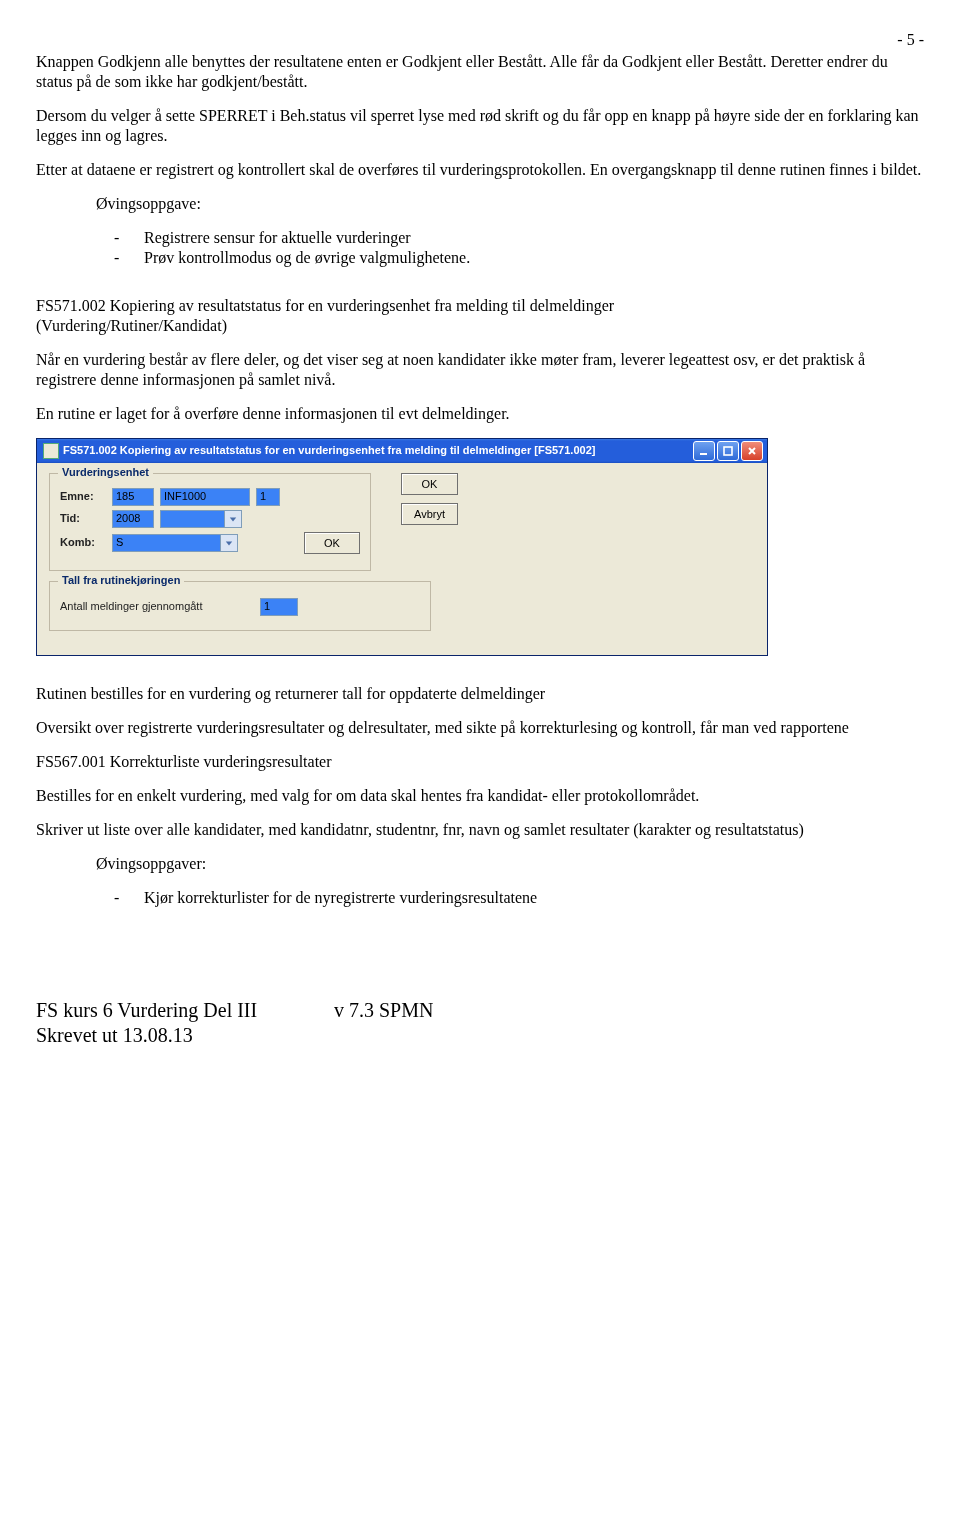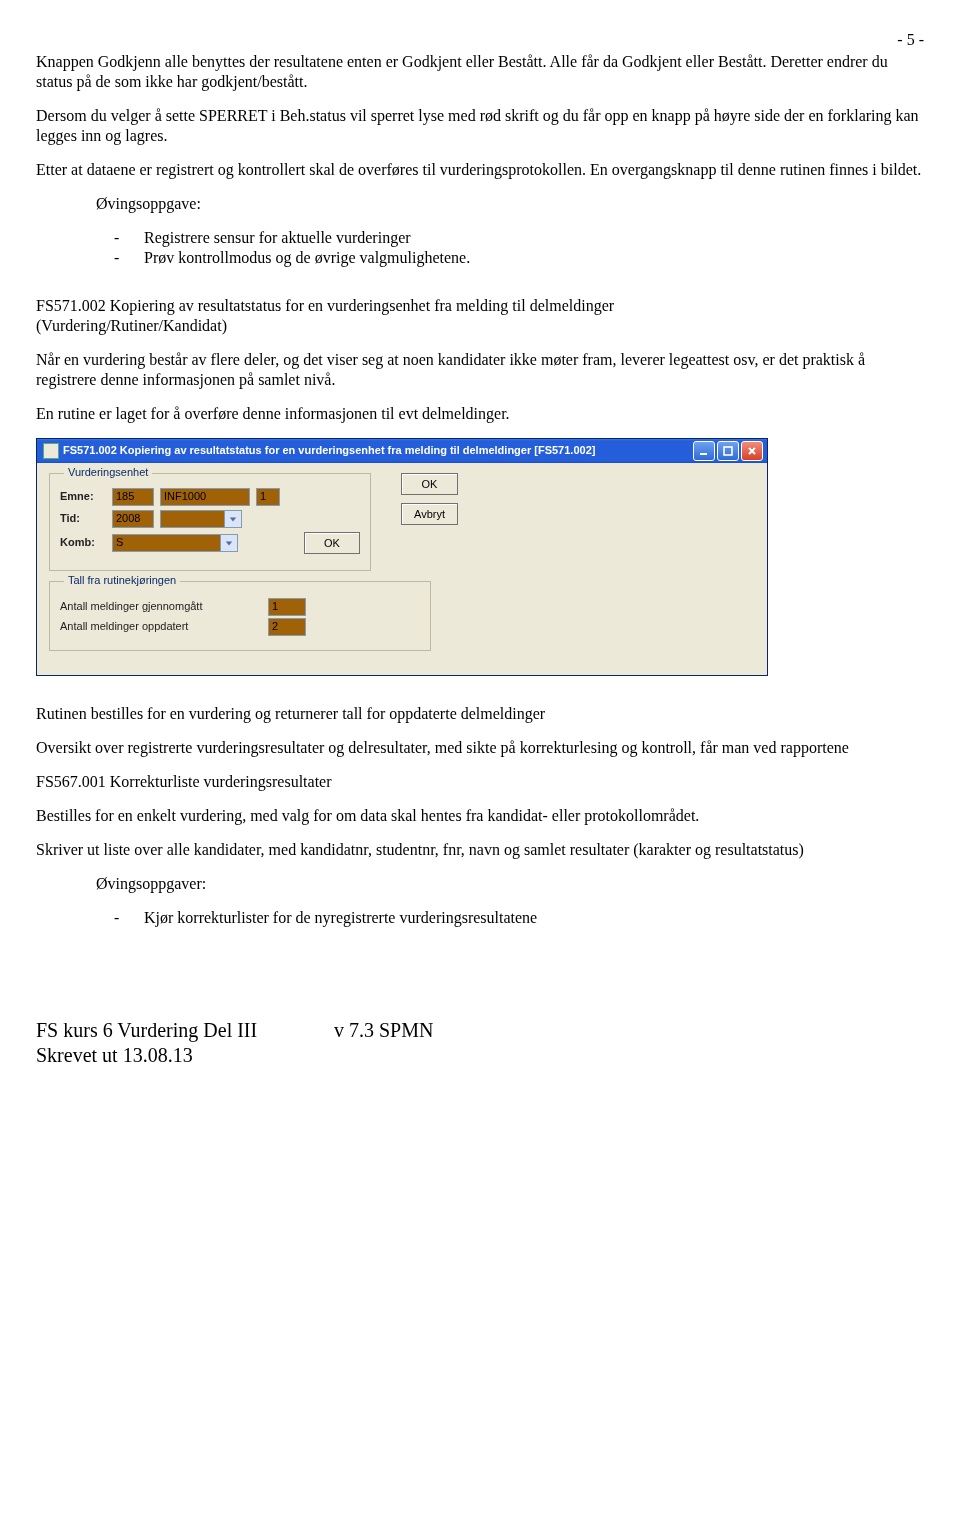--- a/index.html
+++ b/index.html
@@ -71,32 +71,32 @@
   }
   .groupbox {
     border: 1px solid #bfb8a5;
     padding: 14px 10px 12px 10px;
     margin-bottom: 10px;
     position: relative;
     background: #ece9d8;
   }
   .groupbox .legend {
     position: absolute;
-    top: -8px; left: 14px;
+    top: -8px; left: 8px;
     background: #ece9d8;
     padding: 0 4px;
-    font-weight: normal;
+    font-weight: bold;
     color: #0a2a6a;
     font-size: 11px;
   }
   .row { display: flex; align-items: center; margin-bottom: 4px; gap: 6px; }
   .lbl { width: 46px; font-weight: bold; color: #222; }
   .lbl2 { width: 200px; color: #222; }
   .inp {
-    background: #a16207;
+    background: #3b82f6;
     border: 1px solid #7f9db9;
     height: 18px;
     padding: 0 3px;
     font-family: Tahoma, Arial, sans-serif;
     font-size: 11px;
     box-sizing: border-box;
     display: inline-flex; align-items:center;
   }
   .combo {
     display: inline-flex; align-items: stretch;
@@ -119,21 +119,21 @@
     box-sizing: border-box;
     cursor: default;
   }
   .btn-col {
     display: flex; flex-direction: column; gap: 8px;
     margin-left: 30px;
   }
   .tall-pane {
     width: 360px;
   }
-  .tall-row { display: flex; align-items: center; margin: 2px 0; gap: 8px; }
+  .tall-row { display: flex; align-items: center; margin: 2px 0; }
   .val { text-align: right; width: 38px; }
   .note { color: #1a237e; margin-top: 10px; line-height: 1.3; font-size: 11px; }
   
   .footer {
     position: relative;
     margin-top: 90px;
     display: flex;
     font-size: 20px;
   }
   .footer .col1 { width: 270px; }
@@ -230,24 +230,20 @@
         <button class="btn">Avbryt</button>
       </div>
     </div>
 
     <div class="groupbox tall-pane">
       <span class="legend">Tall fra rutinekjøringen</span>
       <div class="tall-row">
         <span class="lbl2">Antall meldinger gjennomgått</span>
         <span class="inp val">1</span>
       </div>
-      <div class="tall-row">
-        <span class="lbl2">Antall meldinger oppdatert</span>
-        <span class="inp val">2</span>
-      </div>
     </div>
   </div>
 </div>
 
 <p>Rutinen bestilles for en vurdering og returnerer tall for oppdaterte delmeldinger</p>
 <p>Oversikt over registrerte vurderingsresultater og delresultater, med sikte på korrekturlesing og kontroll, får man ved rapportene</p>
 
 <p class="bold">FS567.001 Korrekturliste vurderingsresultater</p>
 
 <p>Bestilles for en enkelt vurdering, med valg for om data skal hentes fra kandidat- eller protokollområdet.</p>

